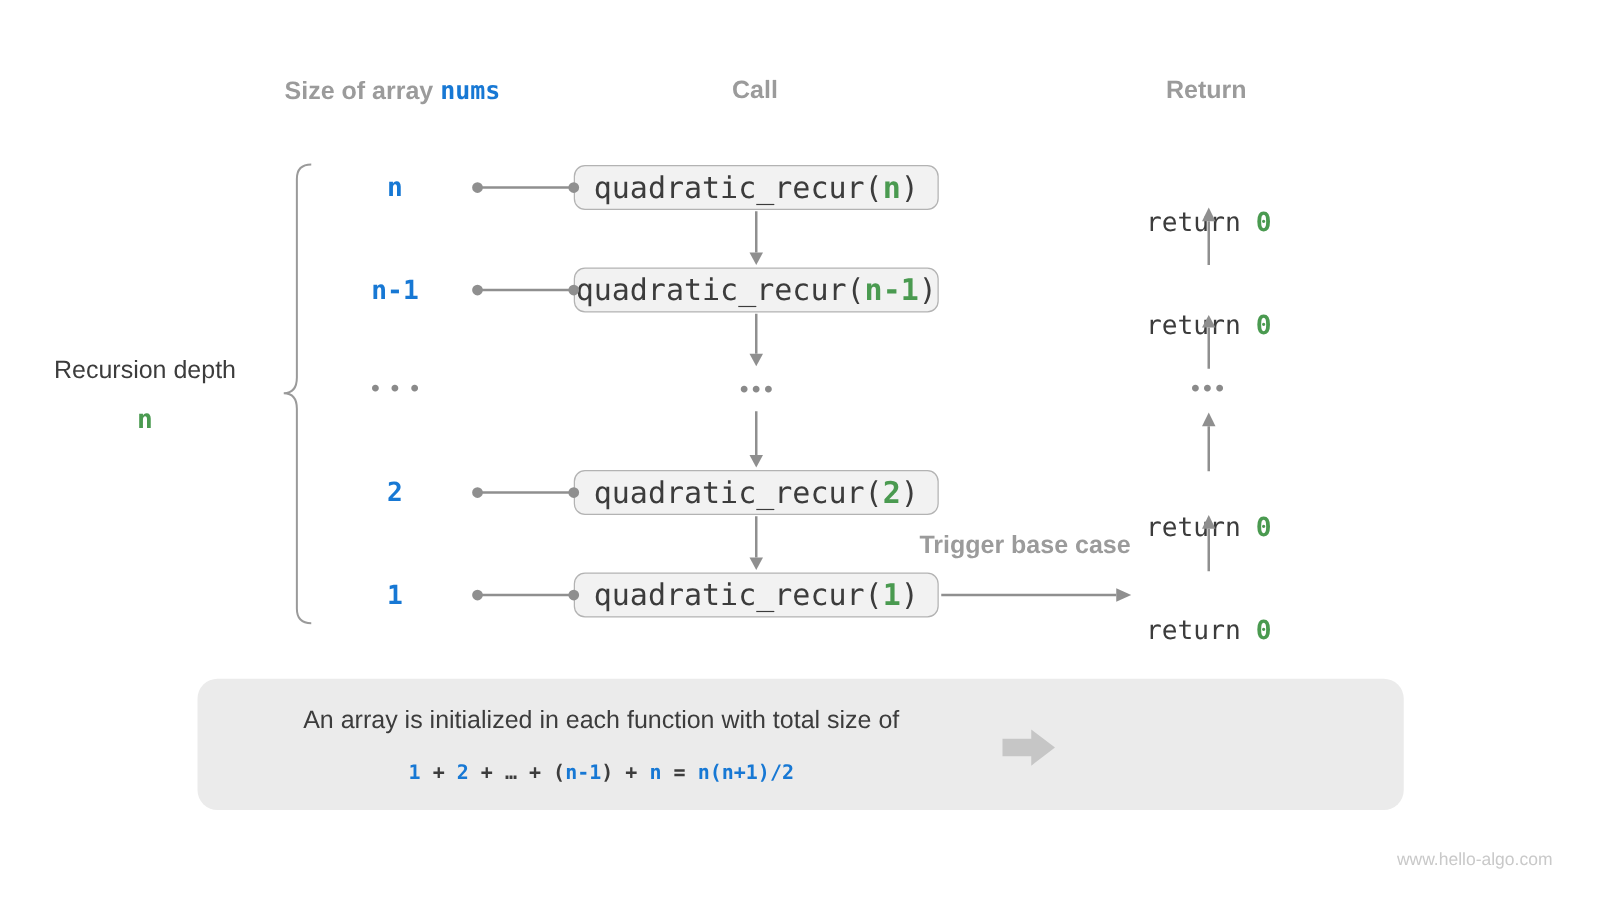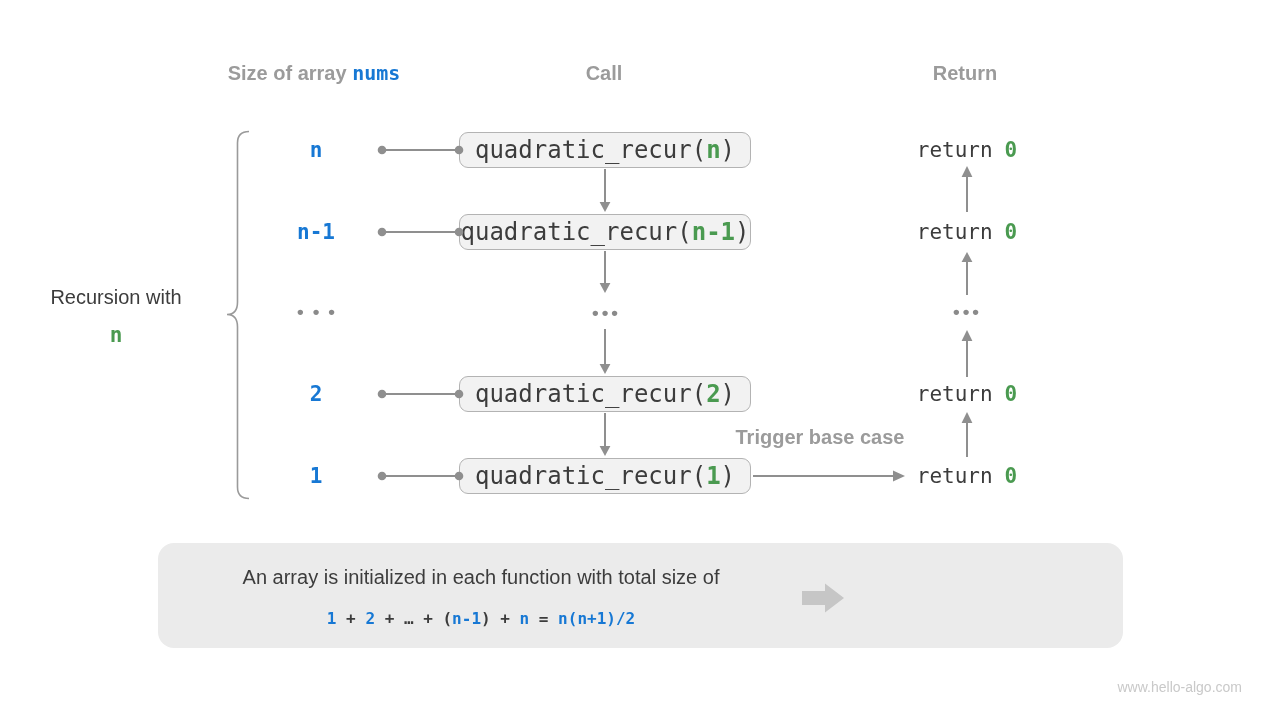--- a/index.html
+++ b/index.html
@@ -15,21 +15,21 @@
   .hdr .code{color:var(--blue);font-size:20px;}
   .size-label{font-family:"DejaVu Sans Mono","Liberation Mono",monospace;
     font-size:21px;font-weight:bold;color:var(--blue);}
   .box{position:absolute;left:459px;width:292px;height:36px;background:#f2f2f2;
     border:1.5px solid #b3b3b3;border-radius:9px;box-sizing:border-box;
     display:flex;align-items:center;justify-content:center;
     font-family:"DejaVu Sans Mono","Liberation Mono",monospace;
     font-size:24px;color:var(--dark);white-space:pre;}
   .box .arg{color:var(--green);font-weight:bold;}
   .ret{font-family:"DejaVu Sans Mono","Liberation Mono",monospace;
-    font-size:21px;color:var(--dark);}
+    font-size:21px;color:var(--dark);margin-top:28px;}
   .ret .val{color:var(--green);font-weight:bold;margin-left:12px;}
   .dots{font-size:19px;font-weight:bold;color:#8a8a8a;line-height:1;}
   .dots-wide{letter-spacing:9px;padding-left:9px;}
   .dots-narrow{letter-spacing:3px;padding-left:3px;}
   .depth-label{font-size:20px;color:var(--dark);}
   .depth-value{font-family:"DejaVu Sans Mono","Liberation Mono",monospace;
     font-size:21px;font-weight:bold;color:var(--green);}
   .trigger{font-size:20px;font-weight:bold;color:var(--gray);}
   .panel{position:absolute;left:158px;top:543px;width:965px;height:105px;
     background:#ebebeb;border-radius:16px;}
@@ -52,21 +52,21 @@
 <body>
 
 <div class="canvas">
 
   <div class="panel"></div>
 
   <div class="abs hdr" style="left:314px;top:73px"><span>Size of array</span><span> </span><span class="code">nums</span></div>
   <div class="abs hdr" style="left:604px;top:73px">Call</div>
   <div class="abs hdr" style="left:965px;top:73px">Return</div>
 
-  <div class="abs depth-label" style="left:116px;top:297px">Recursion with</div>
+  <div class="abs depth-label" style="left:116px;top:297px">Recursion depth</div>
   <div class="abs depth-value" style="left:116px;top:335px">n</div>
 
   <div class="abs size-label" style="left:316px;top:150px">n</div>
   <div class="abs size-label" style="left:316px;top:232px">n-1</div>
   <div class="abs dots dots-wide" style="left:316px;top:311px">•••</div>
   <div class="abs size-label" style="left:316px;top:394px">2</div>
   <div class="abs size-label" style="left:316px;top:476px">1</div>
 
   <div class="box" style="top:132px"><span>quadratic_recur(</span><span class="arg">n</span><span>)</span></div>
   <div class="box" style="top:214px"><span>quadratic_recur(</span><span class="arg">n-1</span><span>)</span></div>

